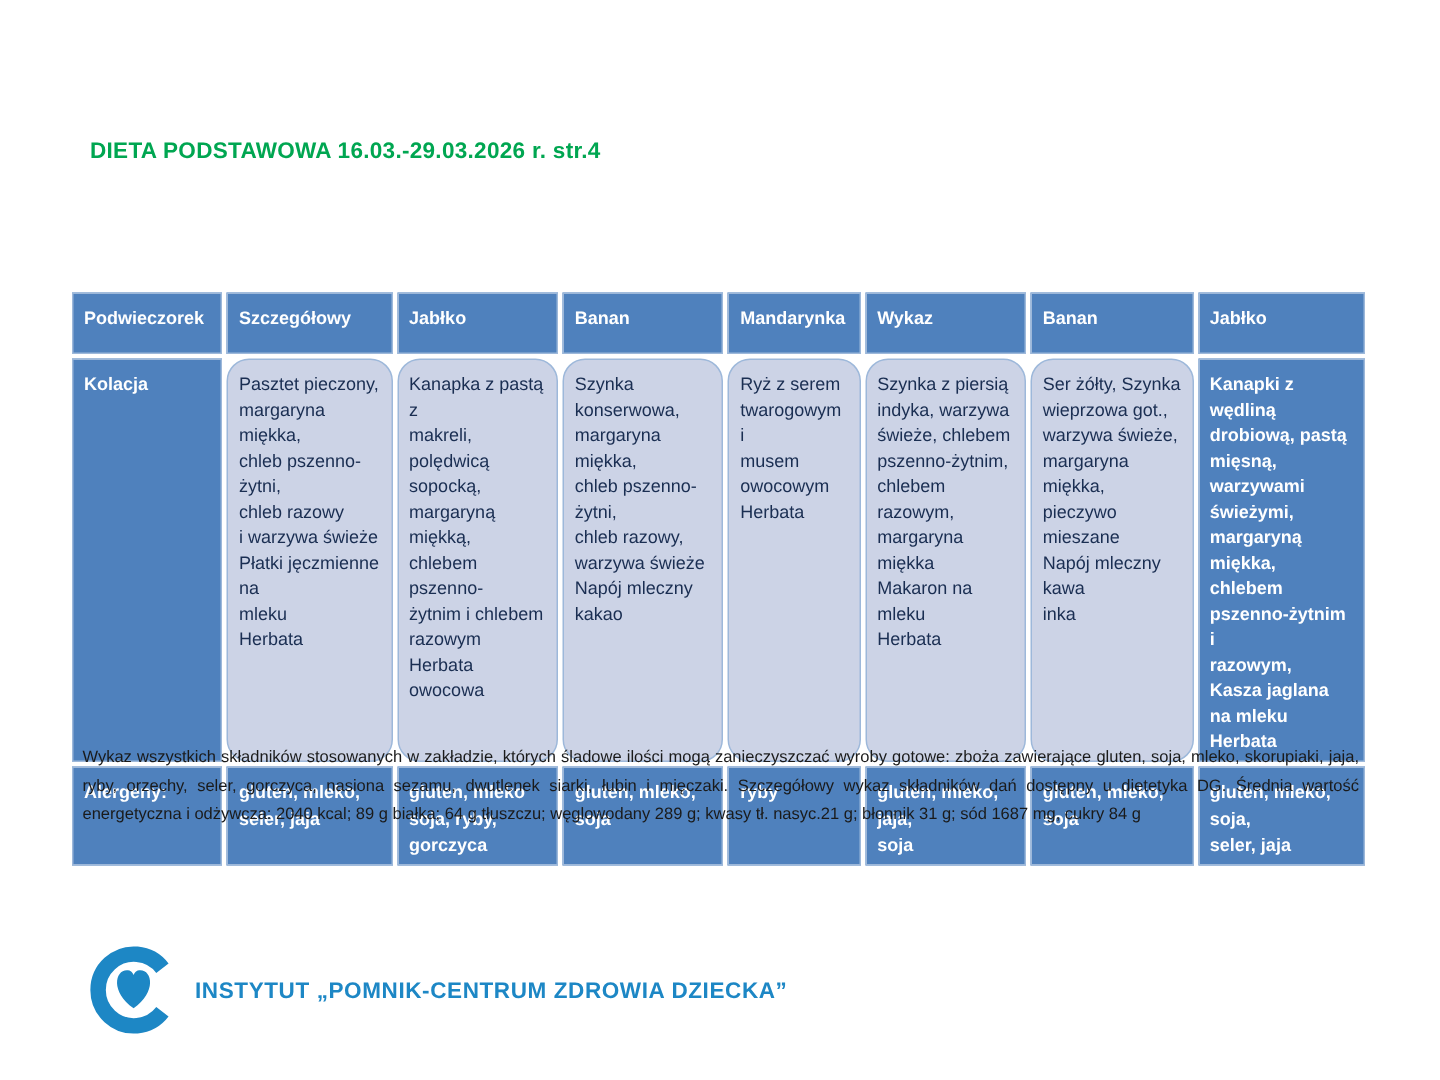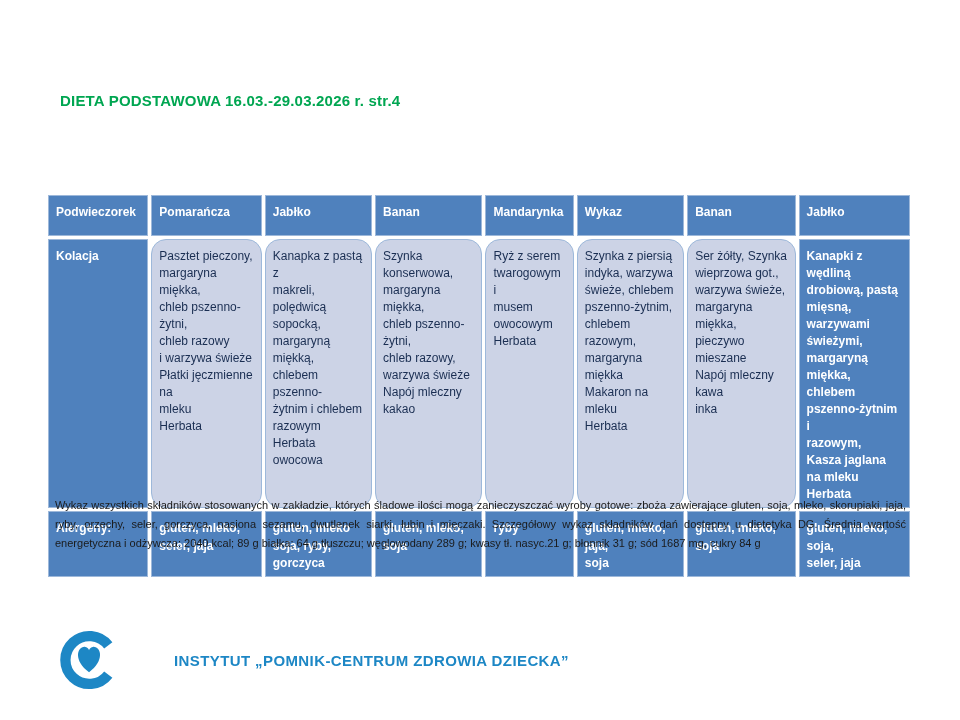--- a/index.html
+++ b/index.html
@@ -39,21 +39,21 @@
     position:absolute;left:55px;top:496px;width:851px;
     font-size:11px;line-height:19px;color:#1a1a1a;
     text-align:justify;
   }
   .logo{
     position:absolute;left:60px;top:630px;
     display:flex;align-items:center;gap:10px;
   }
   .logo-text{
     font-size:15px;font-weight:bold;color:#1d87c5;
-    letter-spacing:.4px;white-space:nowrap;margin-left:44px;
+    letter-spacing:.4px;white-space:nowrap;
   }
 </style>
 </head>
 <body>
 
 <div class="slide">
 
   <div class="page-title">DIETA PODSTAWOWA 16.03.-29.03.2026 r. str.4</div>
 
   <table class="diet">
@@ -63,21 +63,21 @@
         <col style="width:107px">
         <col style="width:107px">
       <col style="width:88px">
         <col style="width:107px">
         <col style="width:108px">
         <col style="width:111px">
     </colgroup>
     <tbody>
         <tr class="r1">
       <td class="blue">Podwieczorek</td>
-      <td class="blue">Pomarańcza</td>
+      <td class="blue">Szczegółowy</td>
       <td class="blue">Jabłko</td>
       <td class="blue">Banan</td>
       <td class="blue">Mandarynka</td>
       <td class="blue">Wykaz</td>
       <td class="blue">Banan</td>
       <td class="blue">Jabłko</td>
     </tr>
     <tr class="r2">
       <td class="blue">Kolacja</td>
       <td class="light">Pasztet pieczony,

